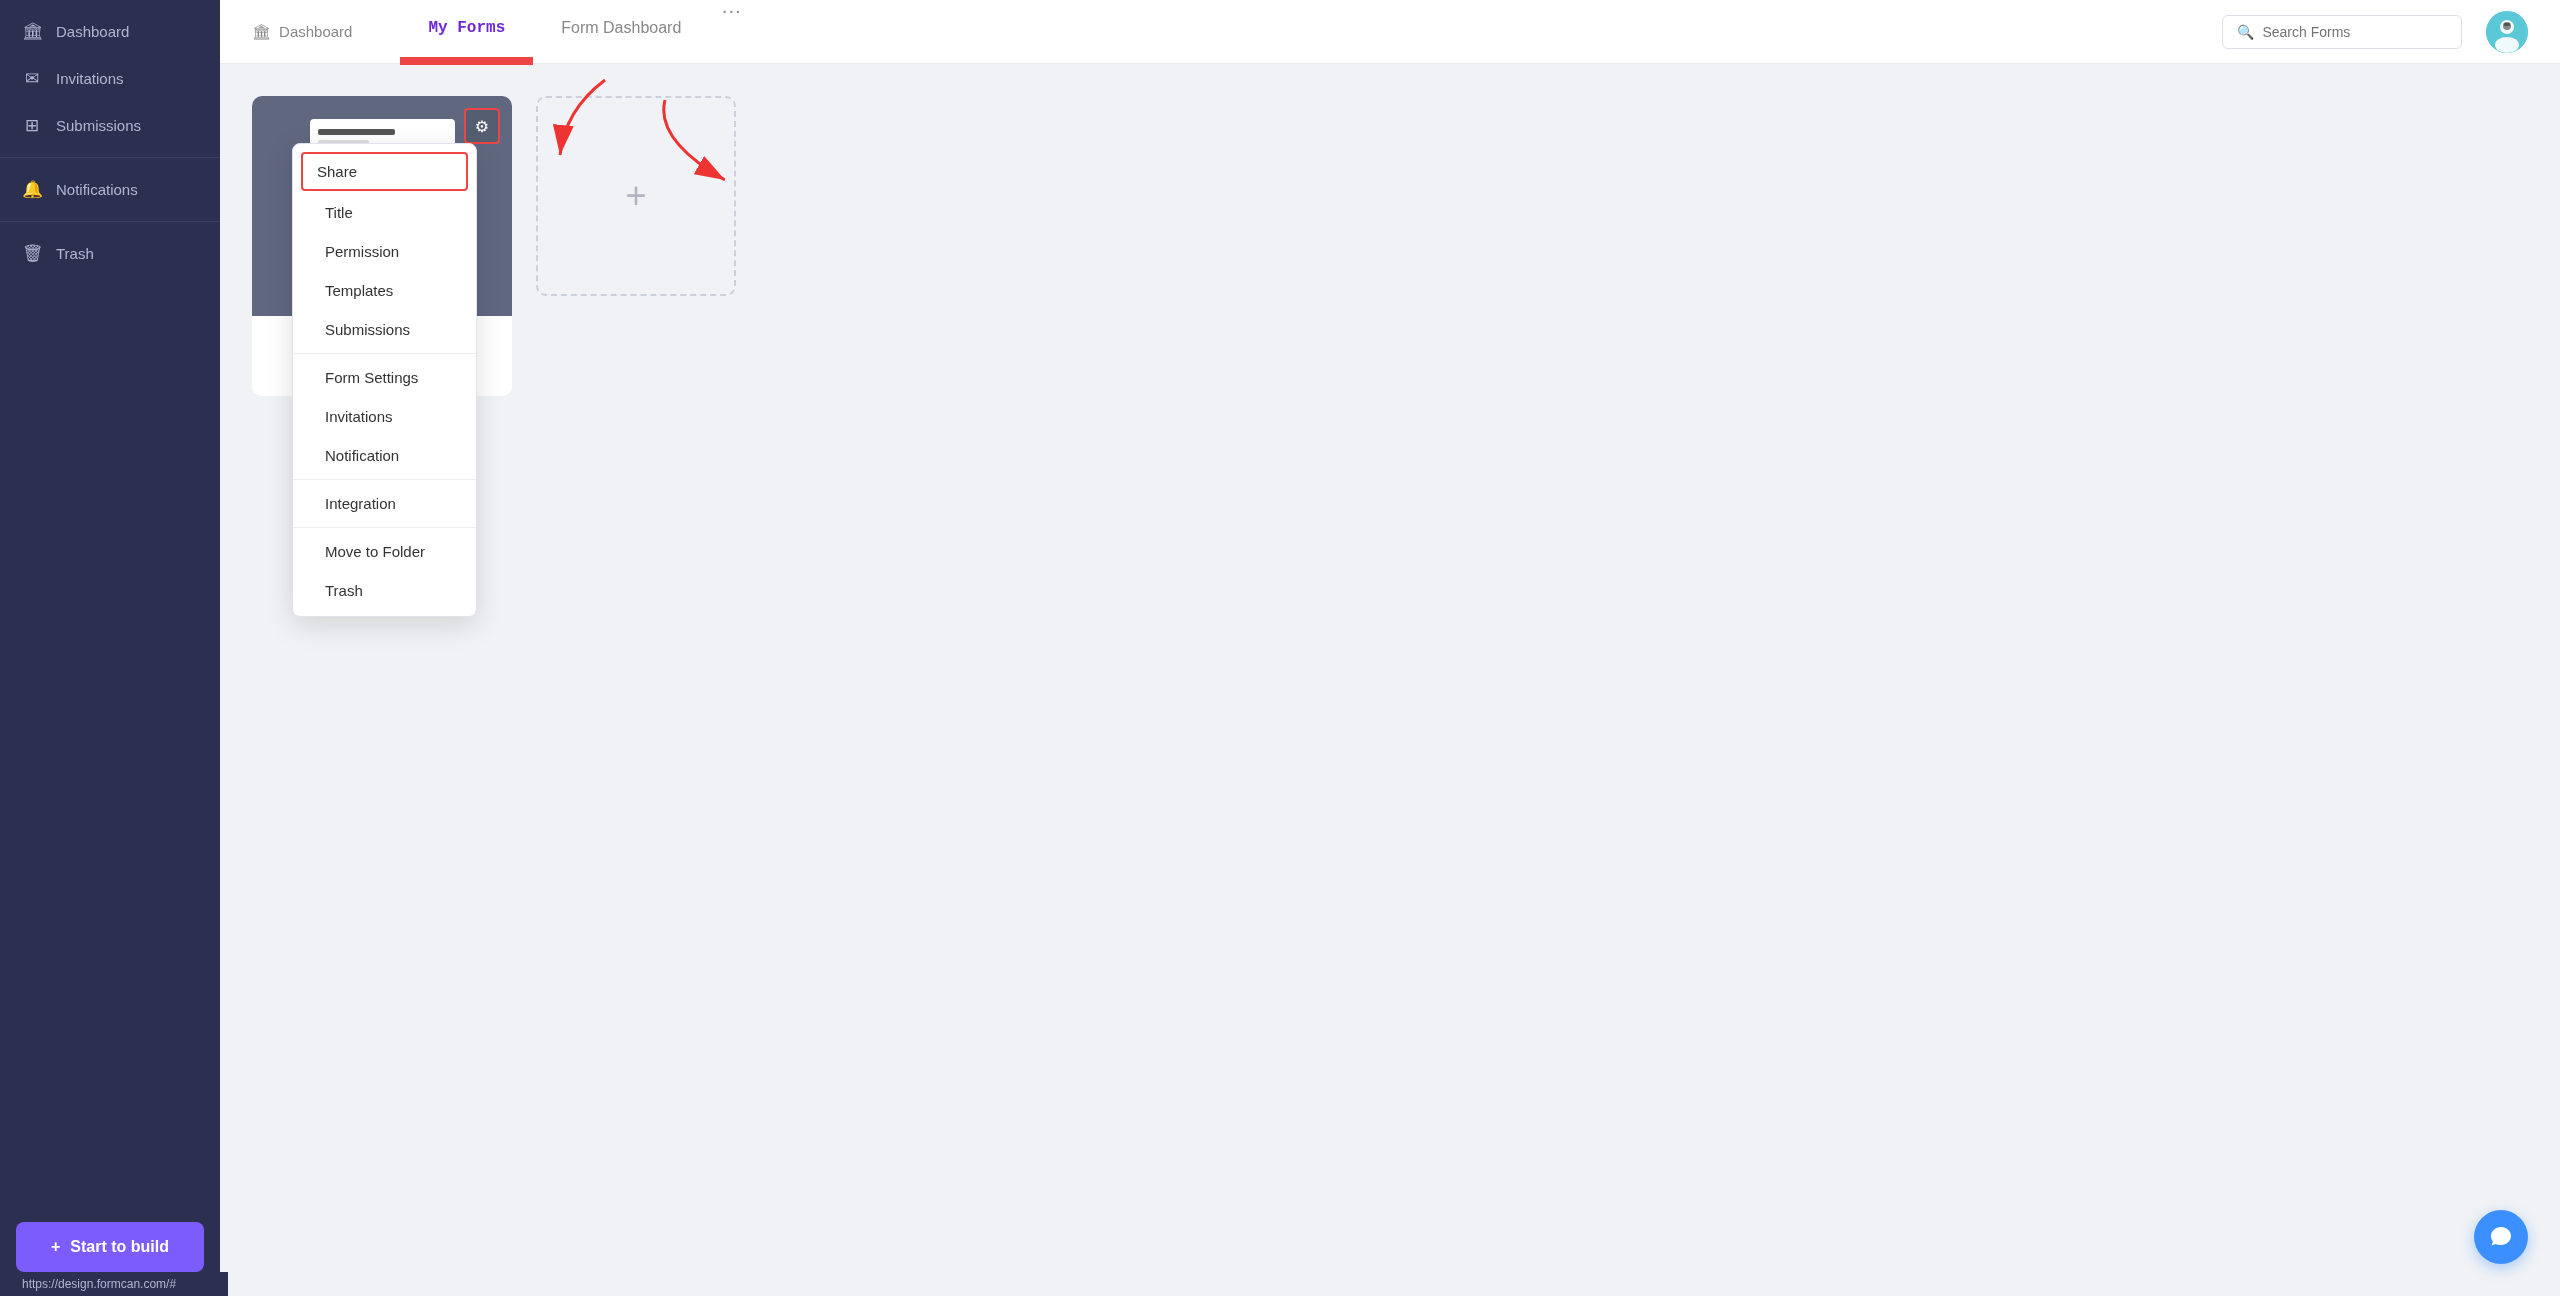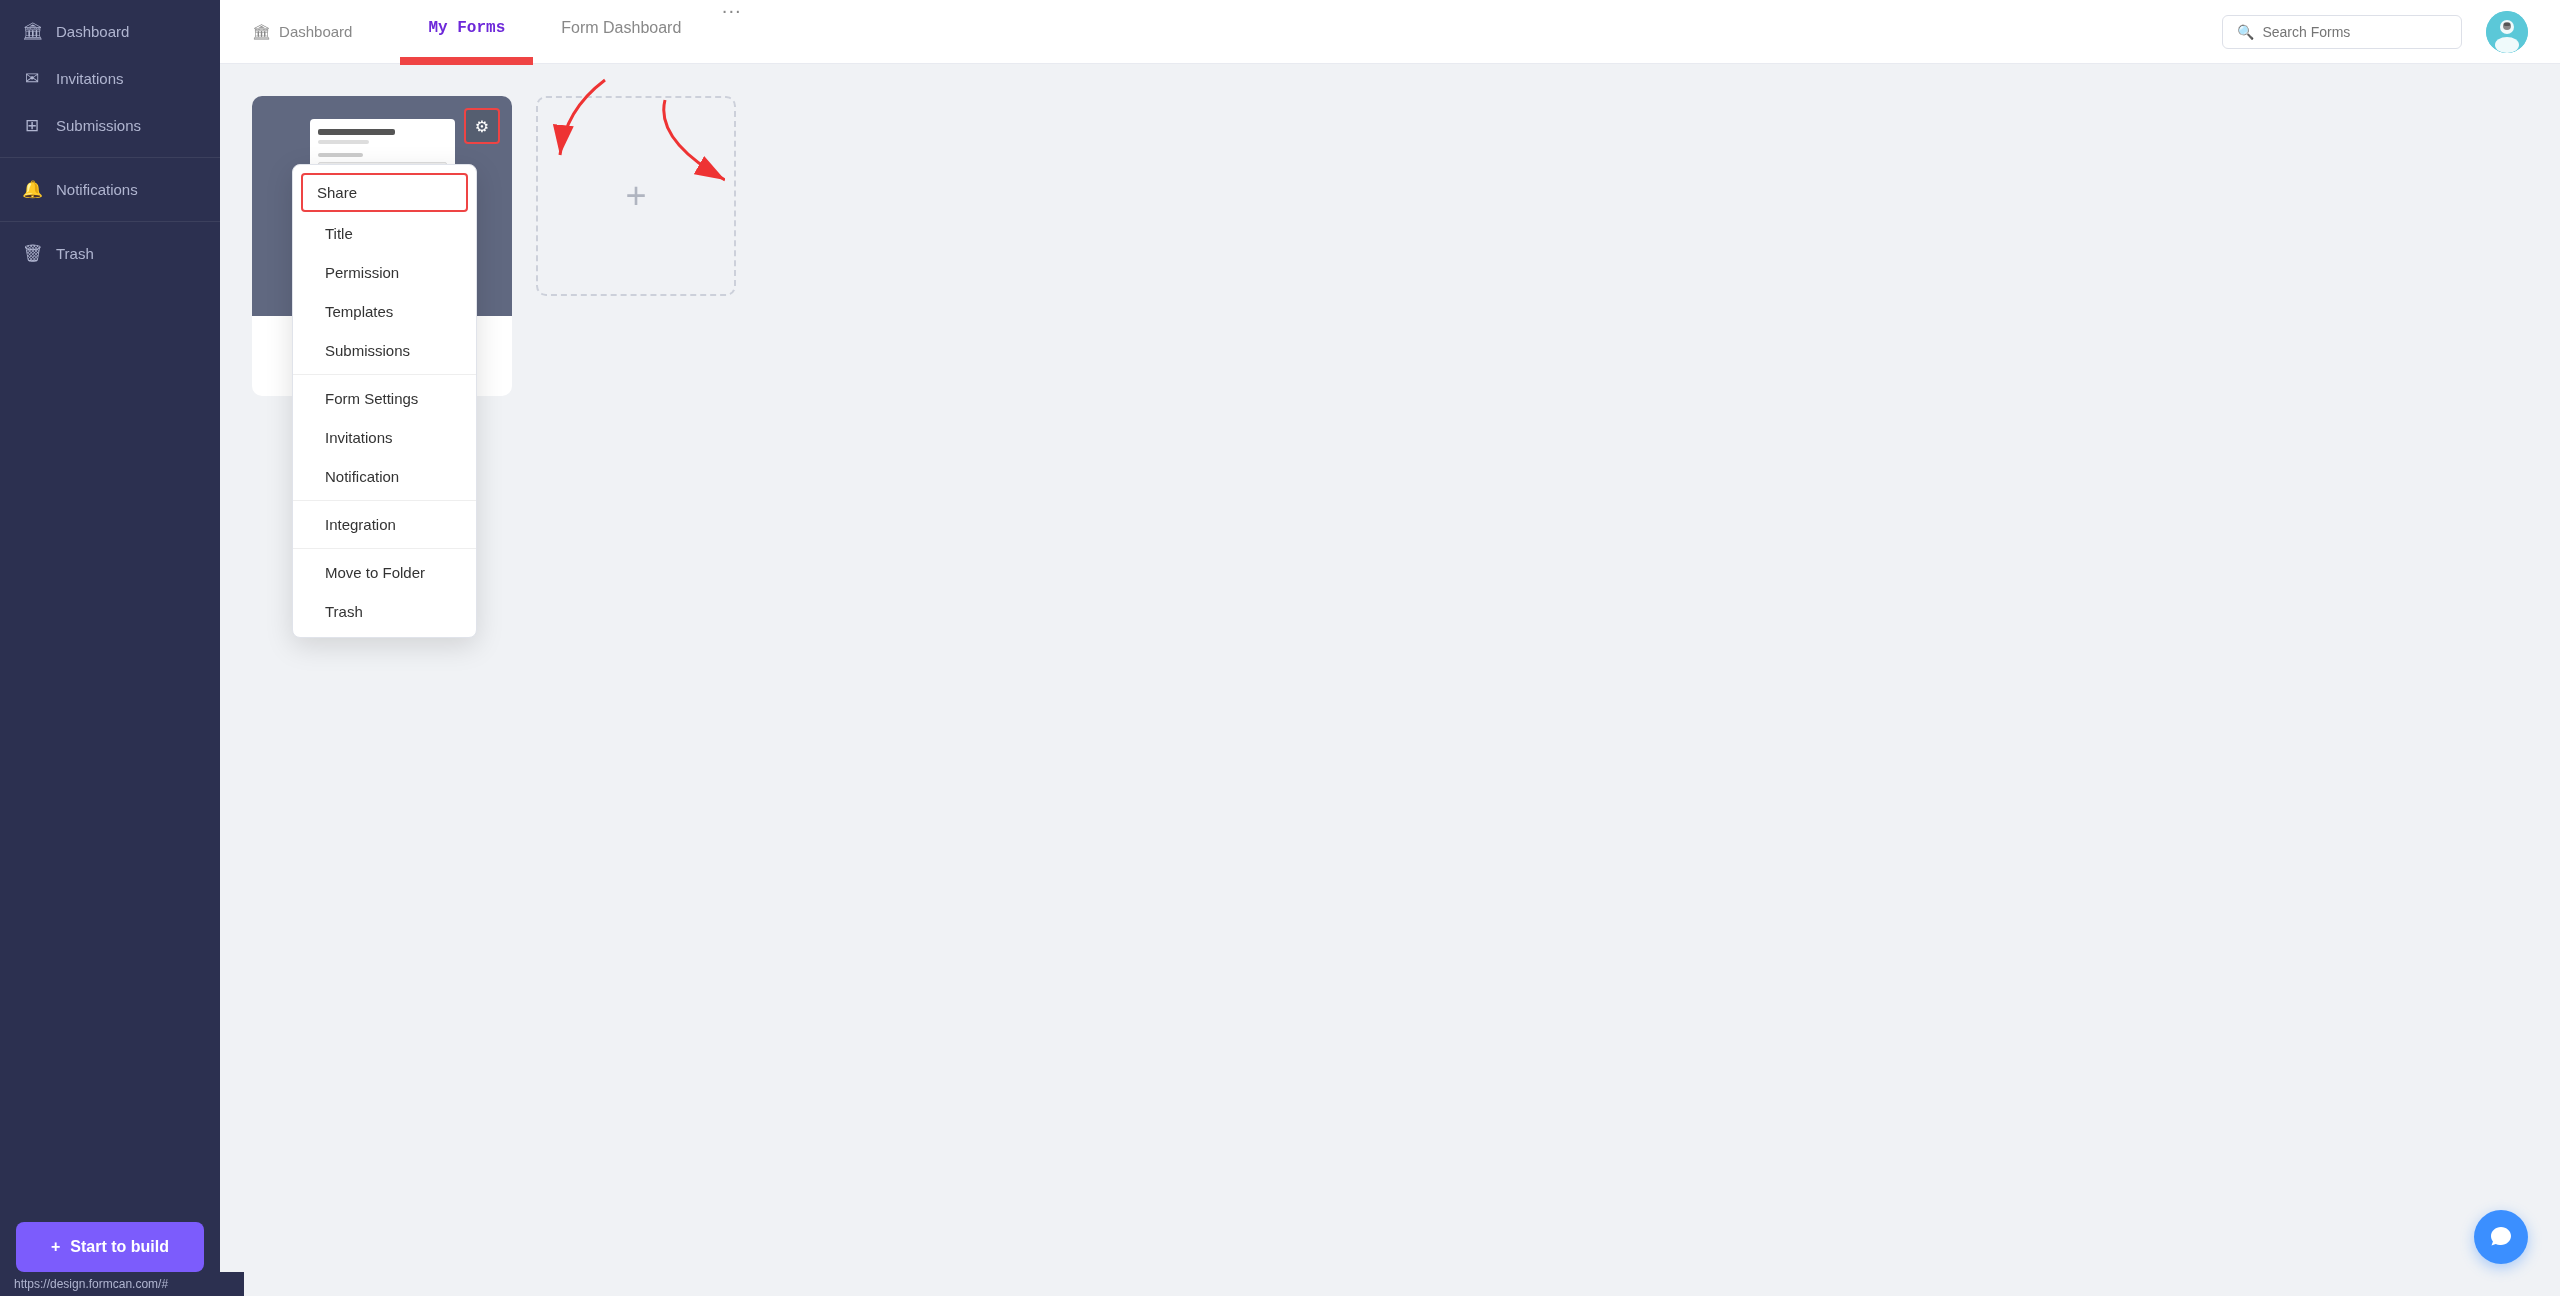--- a/index.html
+++ b/index.html
@@ -220,21 +220,21 @@
       cursor: pointer;
       color: #b0b5c0;
       font-size: 36px;
       align-self: flex-start;
       margin-top: 0;
     }
 
     
     .context-menu {
       position: absolute;
-      top: 68px; left: 40px;
+      top: 47px; left: 40px;
       background: #fff;
       border: 1px solid #e0e3ea;
       border-radius: 8px;
       box-shadow: 0 8px 28px rgba(0,0,0,0.13);
       min-width: 185px;
       z-index: 100;
       padding: 6px 0;
     }
     .context-menu-item {
       padding: 11px 32px;
@@ -264,22 +264,22 @@
       cursor: pointer;
     }
 
     
     #statusbar {
       background: #2c3050;
       color: #b0b5d0;
       font-size: 12px;
       padding: 5px 14px;
       position: fixed;
-      bottom: 0; left: 0;
-      width: 244px;
+      bottom: 0; left: 8px;
+      width: 220px;
     }
   </style>
 </head>
 <body>
 
 <div id="sidebar">
 
 
   <nav class="nav-section">
     <div class="nav-item">

